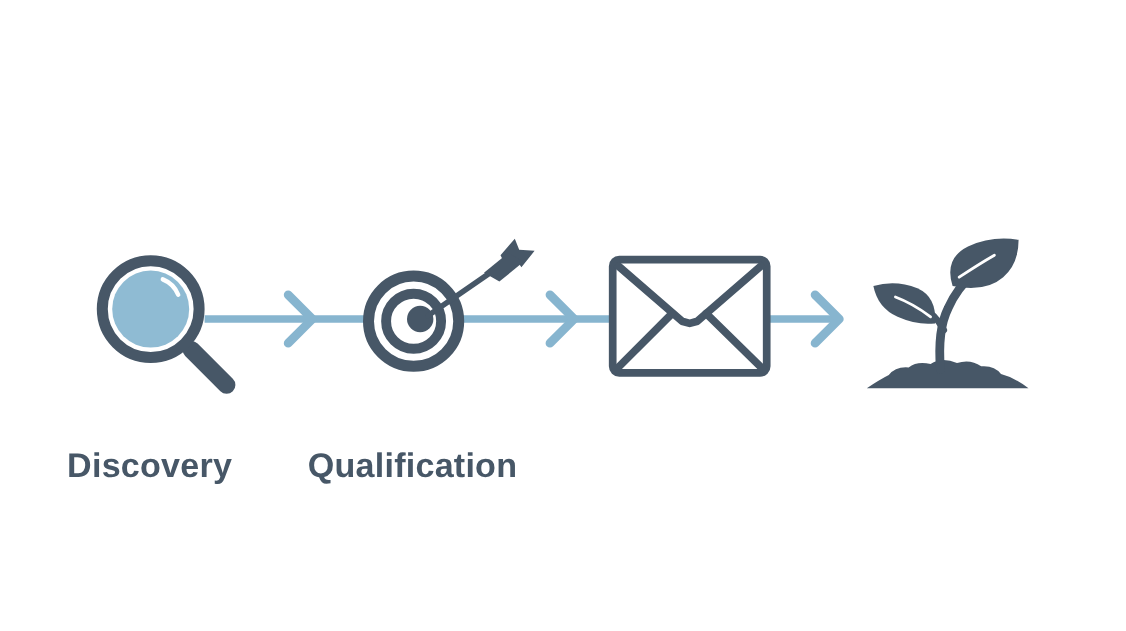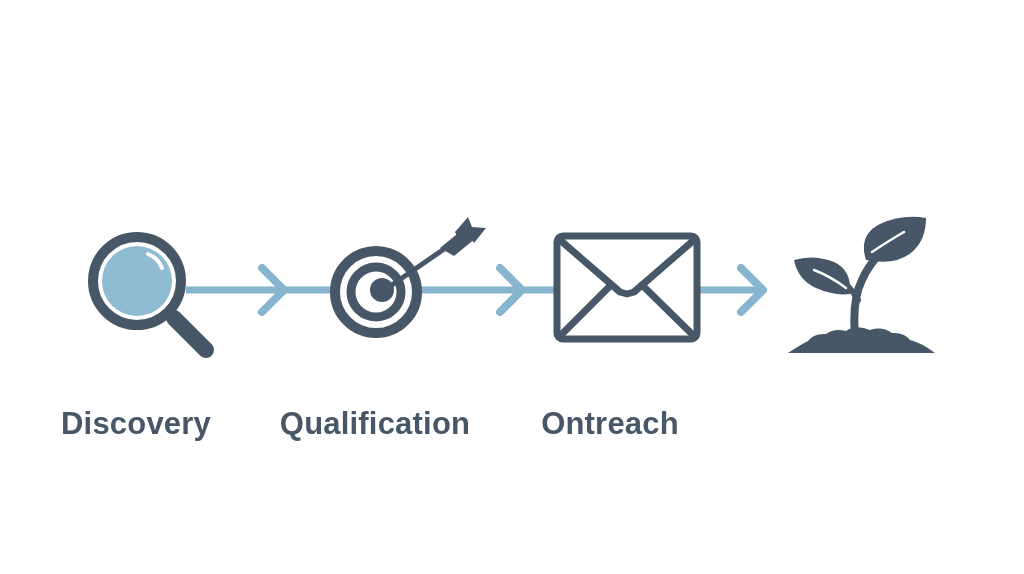--- a/index.html
+++ b/index.html
@@ -93,14 +93,13 @@
       <path d="M866 260 Q858 235 880 224 Q902 214 926 218 Q926 240 912 252 Q896 266 866 260 Z" fill="#475767"></path>
       <path d="M872 252 Q890 240 904 232" fill="none" stroke="#ffffff" stroke-width="2.5" stroke-linecap="round"></path>
 
       <path d="M850 294 Q834 296 816 288 Q798 280 794 260 Q814 254 834 262 Q852 270 850 294 Z" fill="#475767"></path>
       <path d="M814 270 Q830 276 846 288" fill="none" stroke="#ffffff" stroke-width="2.5" stroke-linecap="round"></path>
     </g>
   </svg>
 
   <div class="label" style="left:136px;">Discovery</div>
   <div class="label" style="left:375px;">Qualification</div>
-  <div class="label" style="left:610px;">Ontreach</div>
 </div>
 
 </body></html>

